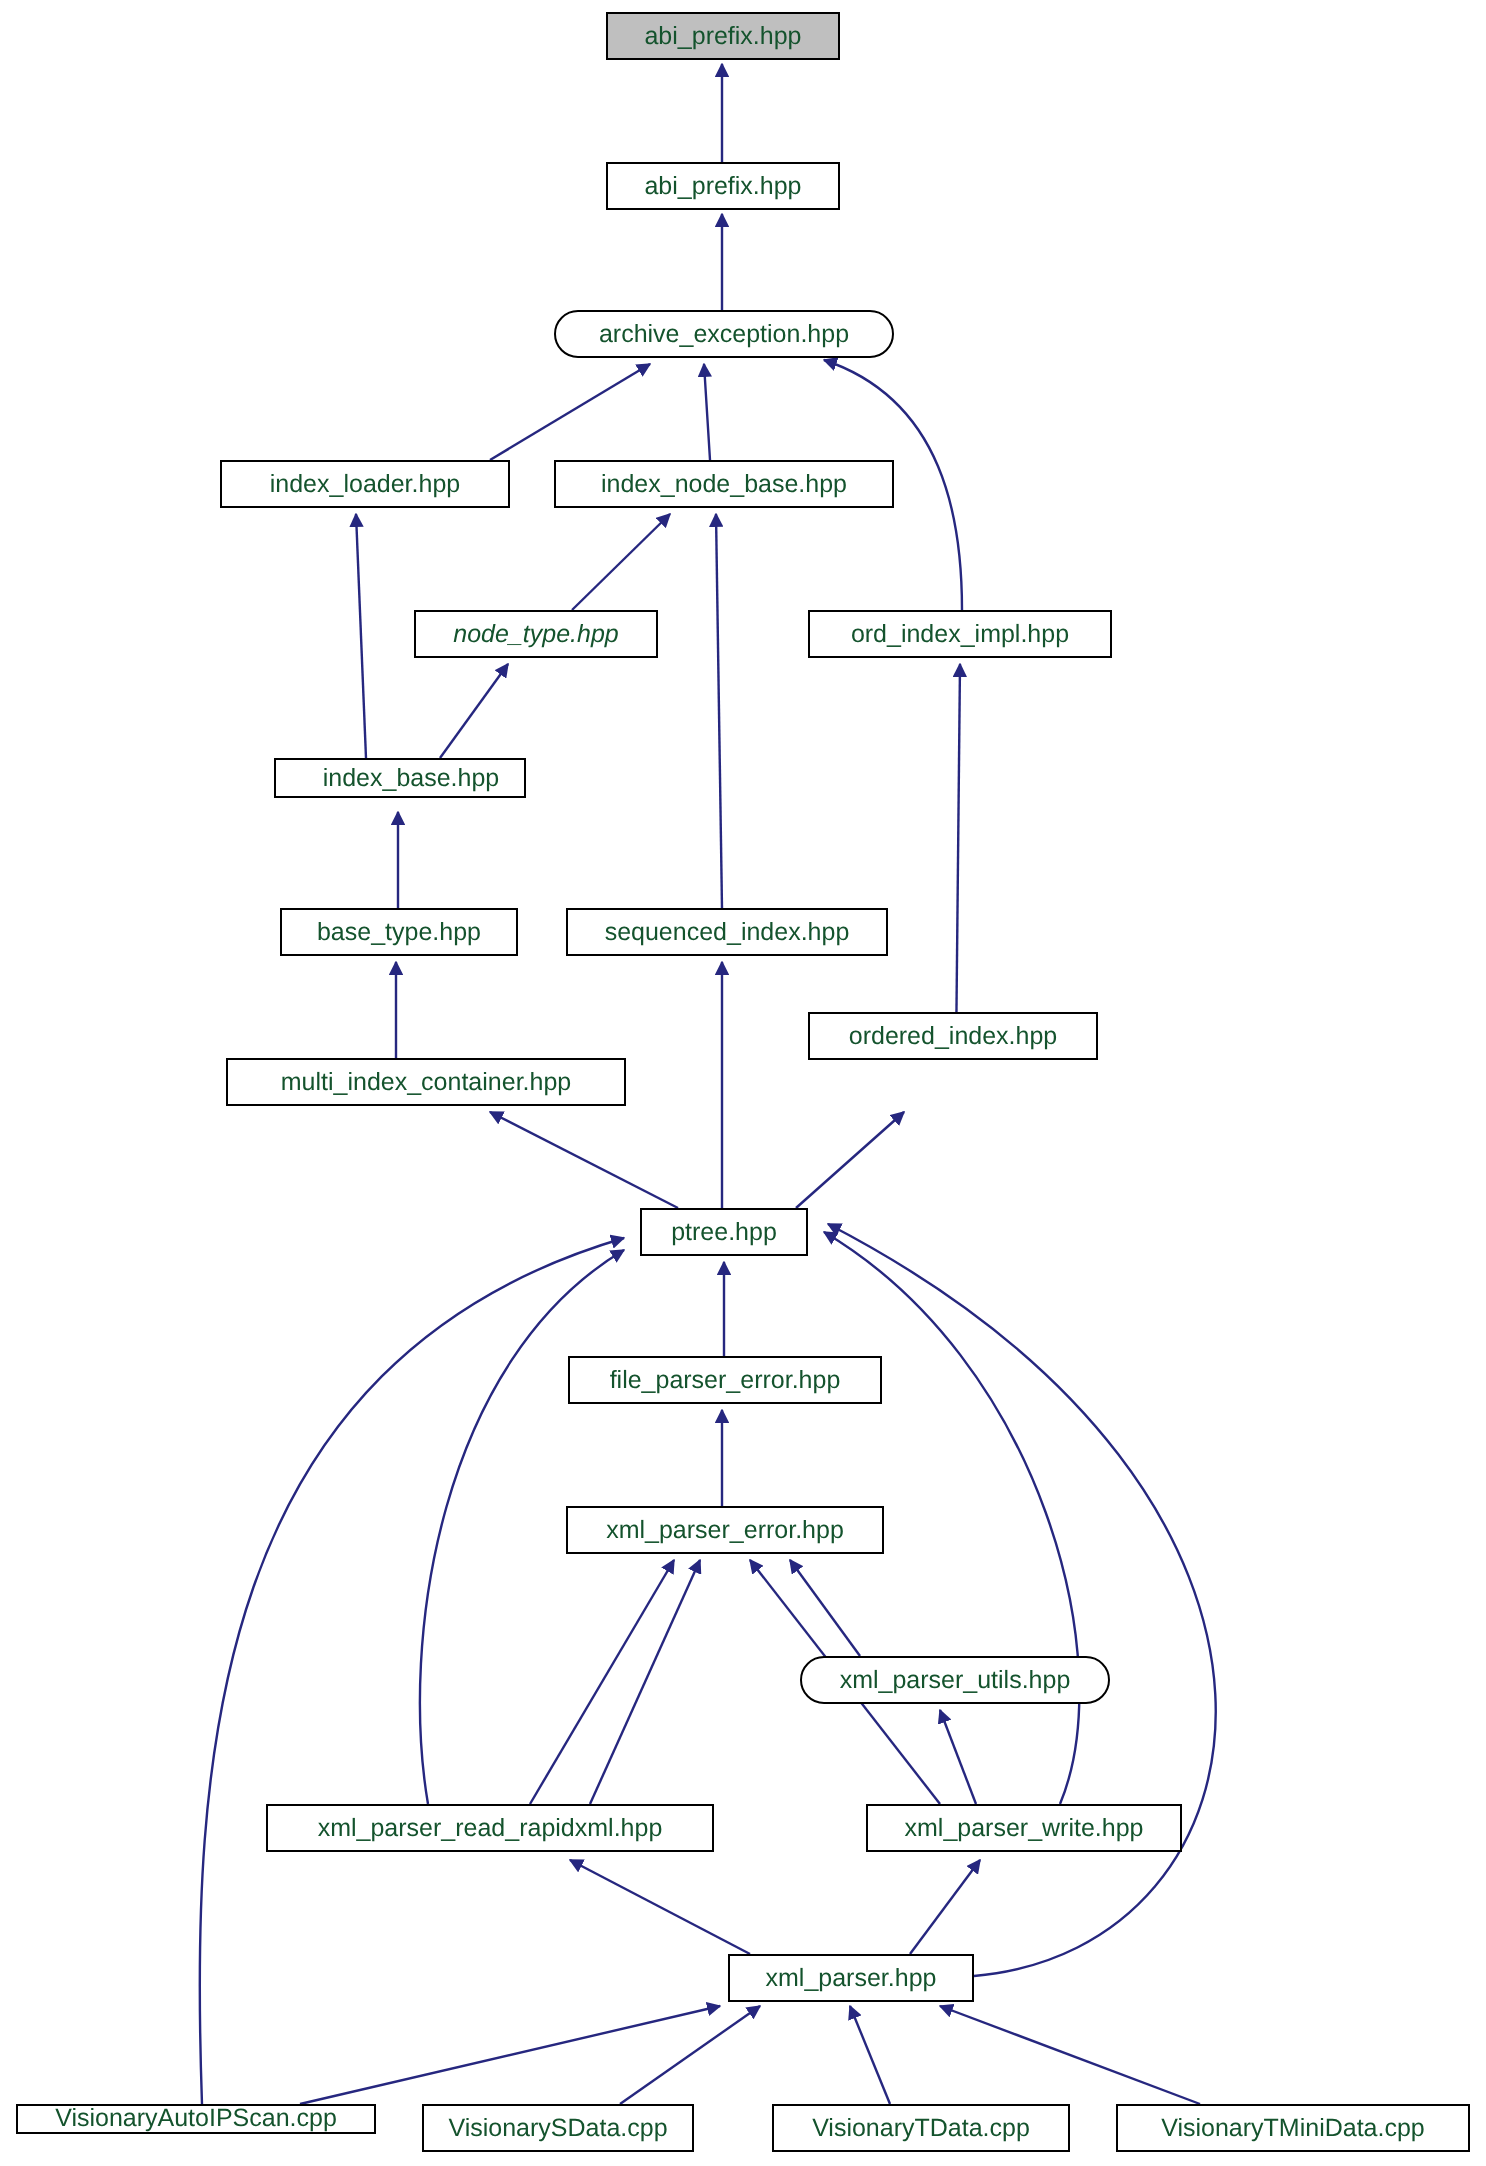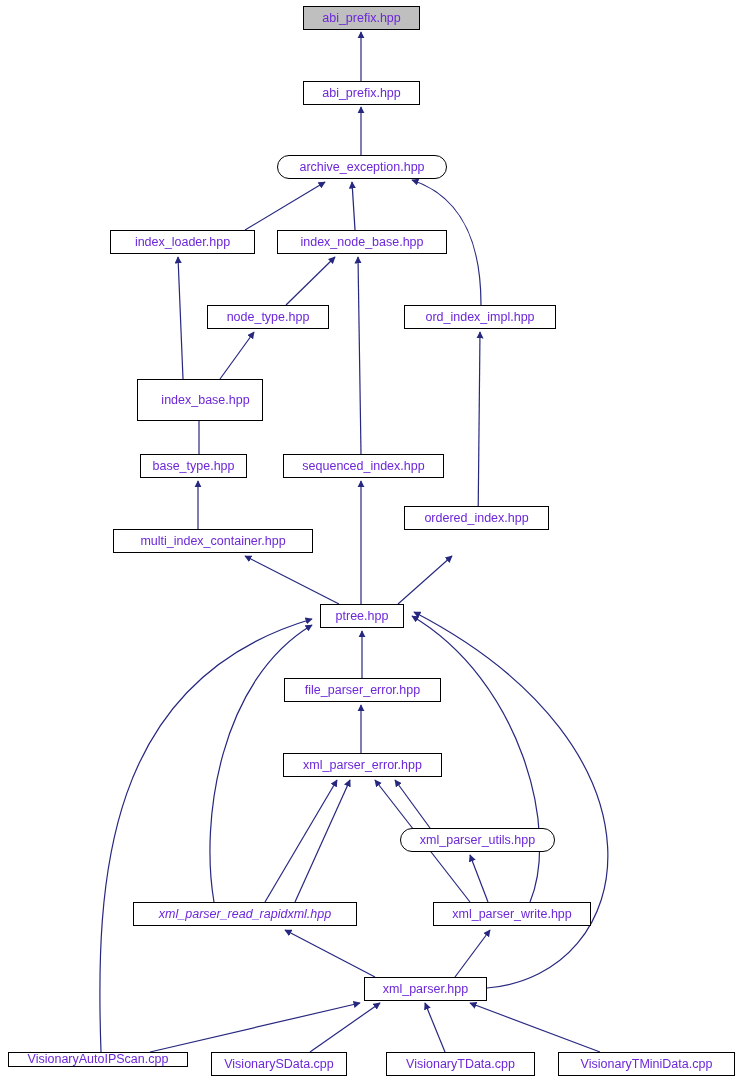--- a/index.html
+++ b/index.html
@@ -20,21 +20,21 @@
     top: 0;
     width: 743px;
     height: 1083px;
     pointer-events: none;
   }
   .node {
     position: absolute;
     box-sizing: border-box;
     border: 1px solid #000000;
     background: #ffffff;
-    color: #6d28d9;
+    color: #14532d;
     font-size: 12.5px;
     line-height: 1;
     display: flex;
     align-items: center;
     justify-content: center;
     white-space: nowrap;
     z-index: 2;
   }
   .node.root {
     background: #bfbfbf;
@@ -81,31 +81,31 @@
       <path d="M 150,1052 L 360,1003" fill="none" stroke="#26277f" stroke-width="1.2" marker-end="url(#arrow)"></path>
       <path d="M 310,1052 L 380,1003" fill="none" stroke="#26277f" stroke-width="1.2" marker-end="url(#arrow)"></path>
       <path d="M 445,1052 L 425,1003" fill="none" stroke="#26277f" stroke-width="1.2" marker-end="url(#arrow)"></path>
       <path d="M 600,1052 L 470,1003" fill="none" stroke="#26277f" stroke-width="1.2" marker-end="url(#arrow)"></path>
     </svg>
 <div class="node root" style="left: 303px; top: 6px; width: 117px; height: 24px;">abi_prefix.hpp</div>
     <div class="node" style="left: 303px; top: 81px; width: 117px; height: 24px;">abi_prefix.hpp</div>
     <div class="node" style="left: 277px; top: 155px; width: 170px; height: 24px; border-radius: 12px;">archive_exception.hpp</div>
     <div class="node" style="left: 110px; top: 230px; width: 145px; height: 24px;">index_loader.hpp</div>
     <div class="node" style="left: 277px; top: 230px; width: 170px; height: 24px;">index_node_base.hpp</div>
-    <div class="node" style="left: 207px; top: 305px; width: 122px; height: 24px;">node_type.hpp</div>
+    <div class="node" style="left: 207px; top: 305px; width: 122px; height: 24px; font-style: italic;">node_type.hpp</div>
     <div class="node" style="left: 404px; top: 305px; width: 152px; height: 24px;">ord_index_impl.hpp</div>
-    <div class="node" style="left: 137px; top: 379px; width: 126px; height: 42px; padding-left: 11px;">index_base.hpp</div>
-    <div class="node" style="left: 140px; top: 454px; width: 107px; height: 24px;">base_type.hpp</div>
+    <div class="node" style="left: 137px; top: 379px; width: 126px; height: 20px; padding-left: 11px;">index_base.hpp</div>
+    <div class="node" style="left: 140px; top: 454px; width: 119px; height: 24px;">base_type.hpp</div>
     <div class="node" style="left: 113px; top: 529px; width: 200px; height: 24px;">multi_index_container.hpp</div>
     <div class="node" style="left: 283px; top: 454px; width: 161px; height: 24px;">sequenced_index.hpp</div>
     <div class="node" style="left: 404px; top: 506px; width: 145px; height: 24px;">ordered_index.hpp</div>
     <div class="node" style="left: 320px; top: 604px; width: 84px; height: 24px;">ptree.hpp</div>
     <div class="node" style="left: 284px; top: 678px; width: 157px; height: 24px;">file_parser_error.hpp</div>
     <div class="node" style="left: 283px; top: 753px; width: 159px; height: 24px;">xml_parser_error.hpp</div>
     <div class="node" style="left: 400px; top: 828px; width: 155px; height: 24px; border-radius: 12px;">xml_parser_utils.hpp</div>
-    <div class="node" style="left: 133px; top: 902px; width: 224px; height: 24px; font-style: italic;">xml_parser_read_rapidxml.hpp</div>
+    <div class="node" style="left: 133px; top: 902px; width: 224px; height: 24px;">xml_parser_read_rapidxml.hpp</div>
     <div class="node" style="left: 433px; top: 902px; width: 158px; height: 24px;">xml_parser_write.hpp</div>
     <div class="node" style="left: 364px; top: 977px; width: 123px; height: 24px;">xml_parser.hpp</div>
     <div class="node" style="left: 8px; top: 1052px; width: 180px; height: 15px;">VisionaryAutoIPScan.cpp</div>
     <div class="node" style="left: 211px; top: 1052px; width: 136px; height: 24px;">VisionarySData.cpp</div>
     <div class="node" style="left: 386px; top: 1052px; width: 149px; height: 24px;">VisionaryTData.cpp</div>
     <div class="node" style="left: 558px; top: 1052px; width: 177px; height: 24px;">VisionaryTMiniData.cpp</div>
   </div>
 
 </body></html>

